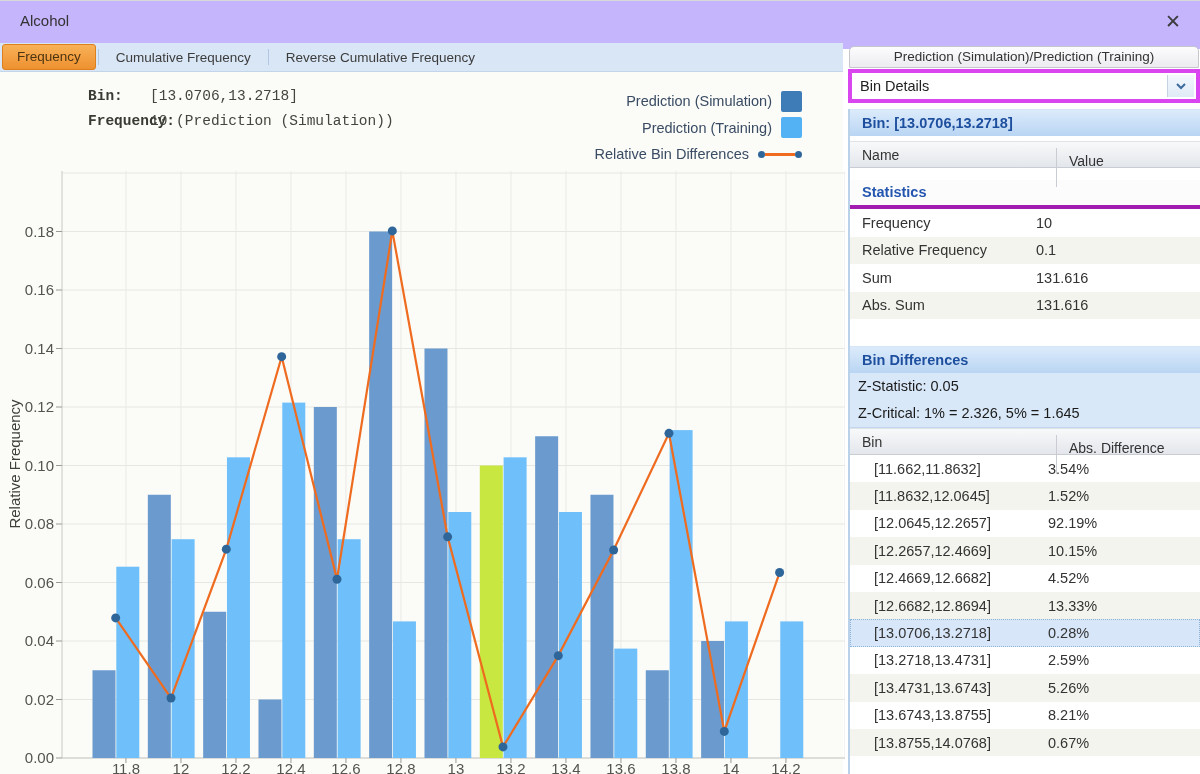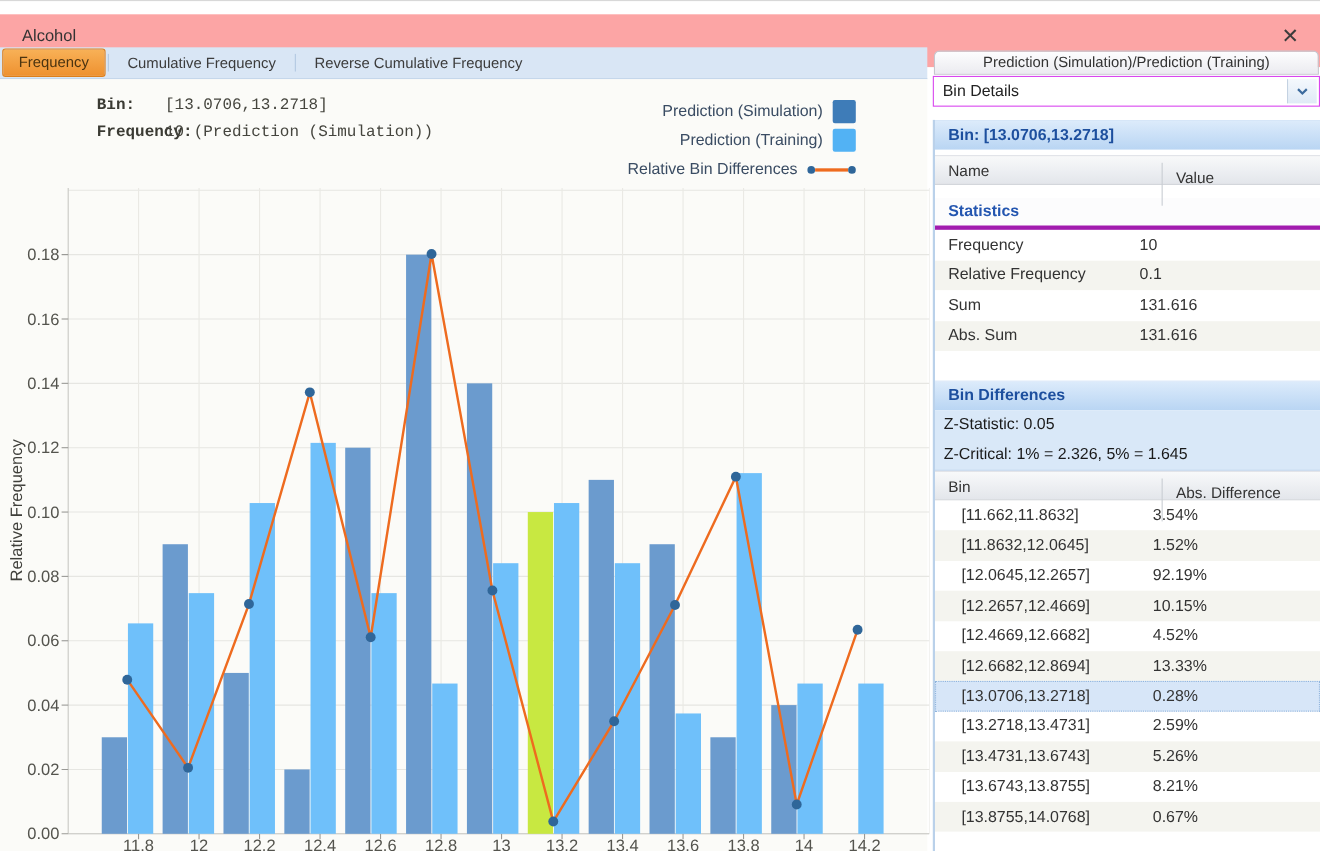--- a/index.html
+++ b/index.html
@@ -1,20 +1,20 @@
 <!DOCTYPE html>
 <html><head>
 <meta charset="utf-8">
 <style>
   html,body{margin:0;padding:0;background:#fff;}
   .app{position:relative;width:1200px;height:774px;overflow:hidden;background:#fff;
        font-family:"Liberation Sans","DejaVu Sans",sans-serif;border-top:1px solid #d8d8d8;box-sizing:border-box;}
 
   
-  .titlebar{position:absolute;top:12px;left:0;right:0;height:48px;background:#fca5a5;}
+  .titlebar{position:absolute;top:0;left:0;right:0;height:48px;background:#c4b5fd;}
   .title{position:absolute;left:20px;top:11px;font-size:15px;color:#333;}
   .close{position:absolute;right:12px;top:8px;width:30px;height:26px;text-align:center;line-height:26px;
          font-size:19px;color:#3c3c3c;cursor:pointer;}
 
   
   .tabbar{position:absolute;top:42px;left:0;width:843px;height:29px;background:#d9e6f5;
           border-bottom:1px solid #c3d5ea;display:flex;align-items:center;box-sizing:border-box;}
   .tab{font-size:13.5px;color:#3c3c3c;padding:0 17px;height:27px;line-height:27px;white-space:nowrap;cursor:pointer;}
   .tab.selected{background:linear-gradient(#f8b157,#ee9130);border:1px solid #dd7f1c;border-radius:3px;
                 color:#4c3410;margin:0 2px;height:24px;line-height:24px;padding:0 14px;}
@@ -22,34 +22,34 @@
 
   
   .left-pane{position:absolute;top:71px;left:0;width:843px;height:703px;background:#fbfbf8;}
   #chart-svg{position:absolute;top:0;left:0;}
   svg text{font-family:"Liberation Sans","DejaVu Sans",sans-serif;}
 
   .info{position:absolute;top:82px;left:88px;font-size:14.5px;color:#45453e;}
   .info-row{height:25px;display:flex;align-items:center;font-family:Liberation Mono, monospace;}
   .info-label{font-weight:bold;width:62px;color:#3a3a33;}
 
-  .legend{position:absolute;top:87px;left:516px;width:262px;}
+  .legend{position:absolute;top:87px;left:540px;width:262px;}
   .lrow{display:flex;justify-content:flex-end;align-items:center;height:26.5px;gap:9px;
         font-size:14.5px;color:#3a4c63;}
   .lswatch{width:21px;height:21px;border-radius:2px;background:#888;}
   .lline{display:flex;align-items:center;width:44px;}
   .lline .seg{flex:1;height:2.5px;background:#ee6b1f;}
   .ldot{width:7px;height:7px;border-radius:50%;background:#2e6294;}
 
   
   .panel{position:absolute;left:848px;top:45px;width:352px;bottom:0;border-radius:22px;}
   .panel-tab{height:20px;line-height:20px;text-align:center;font-size:13.5px;color:#333;
              background:linear-gradient(#fdfdfe,#ebebf0);border:1px solid #c6c6ce;
              border-radius:5px 5px 0 0;margin:0 1px;cursor:pointer;}
-  .dropdown{margin-top:1px;height:26px;border:1px solid #d946ef;background:#fff;display:flex;
+  .dropdown{margin-top:1px;height:26px;border:4px solid #d946ef;background:#fff;display:flex;
             align-items:center;font-size:14.5px;color:#222;padding-left:8px;position:relative;
             box-sizing:content-box;cursor:pointer;}
   .chev{position:absolute;right:2px;top:2px;width:26px;height:22px;display:flex;align-items:center;
         justify-content:center;background:linear-gradient(#f4f8fd,#dfeaf6);border-left:1px solid #c4d2e2;}
 
   .panel-content{position:absolute;top:63px;left:0;right:0;bottom:0;border-left:2px solid #bad1ea;
                  background:#fff;overflow:hidden;}
   .sec-header{height:27px;line-height:27px;padding-left:12px;font-weight:bold;font-size:14.5px;
               color:#1d4f9e;background:linear-gradient(#dcebfb,#b9d5f3);border-top:1px solid #d6e6f8;box-sizing:border-box;}
   .col-header{height:27px;display:flex;align-items:center;background:linear-gradient(#f8f9fa,#e3e6eb);

